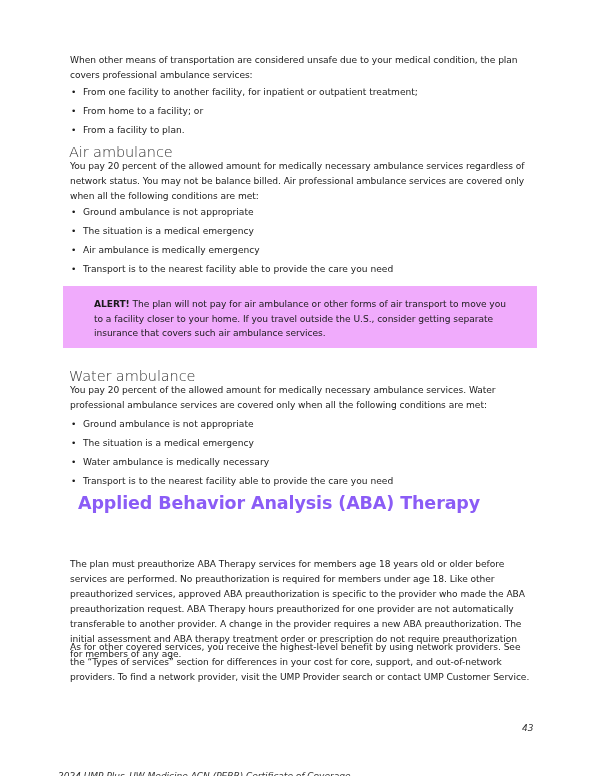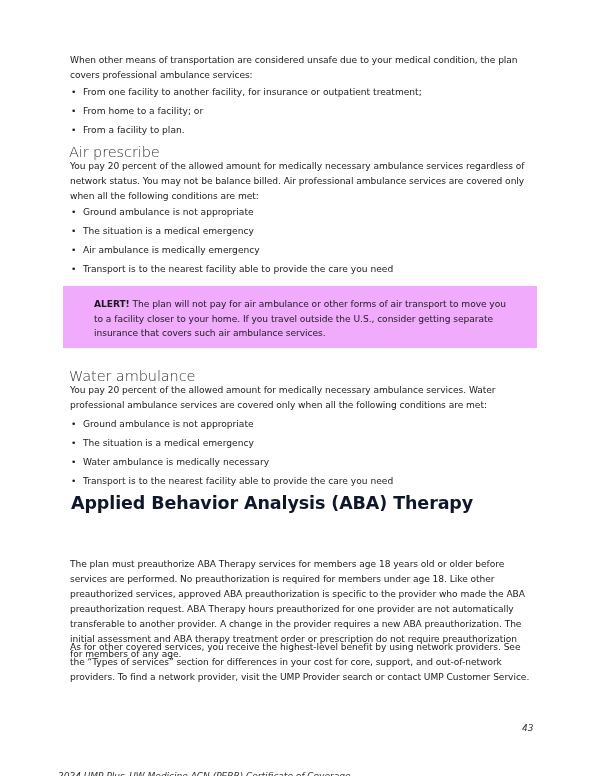--- a/index.html
+++ b/index.html
@@ -17,22 +17,22 @@
       position: absolute; left: 70px; width: 462px;
       font-size: 9.1px; line-height: 13px; margin: 0;
     }
     .bullet .dot { position: absolute; left: 1px; top: 0; }
     .bullet .txt { position: absolute; left: 13px; white-space: nowrap; }
     .h2 {
       position: absolute; left: 69px; font-size: 14.5px; font-weight: 300;
       color: #333; margin: 0; line-height: 18px; letter-spacing: -0.1px;
     }
     .h1 {
-      position: absolute; left: 71px; font-size: 17.5px; font-weight: bold;
-      color: #0f172a; margin: 0; line-height: 22px; letter-spacing: -0.1px;
+      position: absolute; left: 78px; font-size: 17.5px; font-weight: bold;
+      color: #8b5cf6; margin: 0; line-height: 22px; letter-spacing: -0.1px;
     }
     .alert {
       position: absolute; left: 63px; top: 286px; width: 474px; height: 62px;
       background: #f0abfc;
     }
     .alert .p { left: 31px; width: 420px; top: 11px; line-height: 14.5px; }
     .alert b { font-weight: bold; }
     .footer {
       position: absolute; top: 722px; font-size: 9px; font-style: italic;
       color: #333; line-height: 12px;
@@ -40,32 +40,32 @@
   </style>
 </head>
 <body>
 
 <div class="page">
 
   <p class="p" style="top:53px;">When other means of transportation are considered unsafe due to your medical condition, the plan covers professional ambulance services:</p>
 
   <div class="bullet" style="top:86px;">
     <span class="dot">•</span>
-    <span class="txt">From one facility to another facility, for insurance or outpatient treatment;</span>
+    <span class="txt">From one facility to another facility, for inpatient or outpatient treatment;</span>
   </div>
   <div class="bullet" style="top:105px;">
     <span class="dot">•</span>
     <span class="txt">From home to a facility; or</span>
   </div>
   <div class="bullet" style="top:124px;">
     <span class="dot">•</span>
     <span class="txt">From a facility to plan.</span>
   </div>
 
-  <h2 class="h2" style="top:143px;">Air prescribe</h2>
+  <h2 class="h2" style="top:143px;">Air ambulance</h2>
   <p class="p" style="top:159px;">You pay 20 percent of the allowed amount for medically necessary ambulance services regardless of network status. You may not be balance billed. Air professional ambulance services are covered only when all the following conditions are met:</p>
 
   <div class="bullet" style="top:206px;">
     <span class="dot">•</span>
     <span class="txt">Ground ambulance is not appropriate</span>
   </div>
   <div class="bullet" style="top:225px;">
     <span class="dot">•</span>
     <span class="txt">The situation is a medical emergency</span>
   </div>

